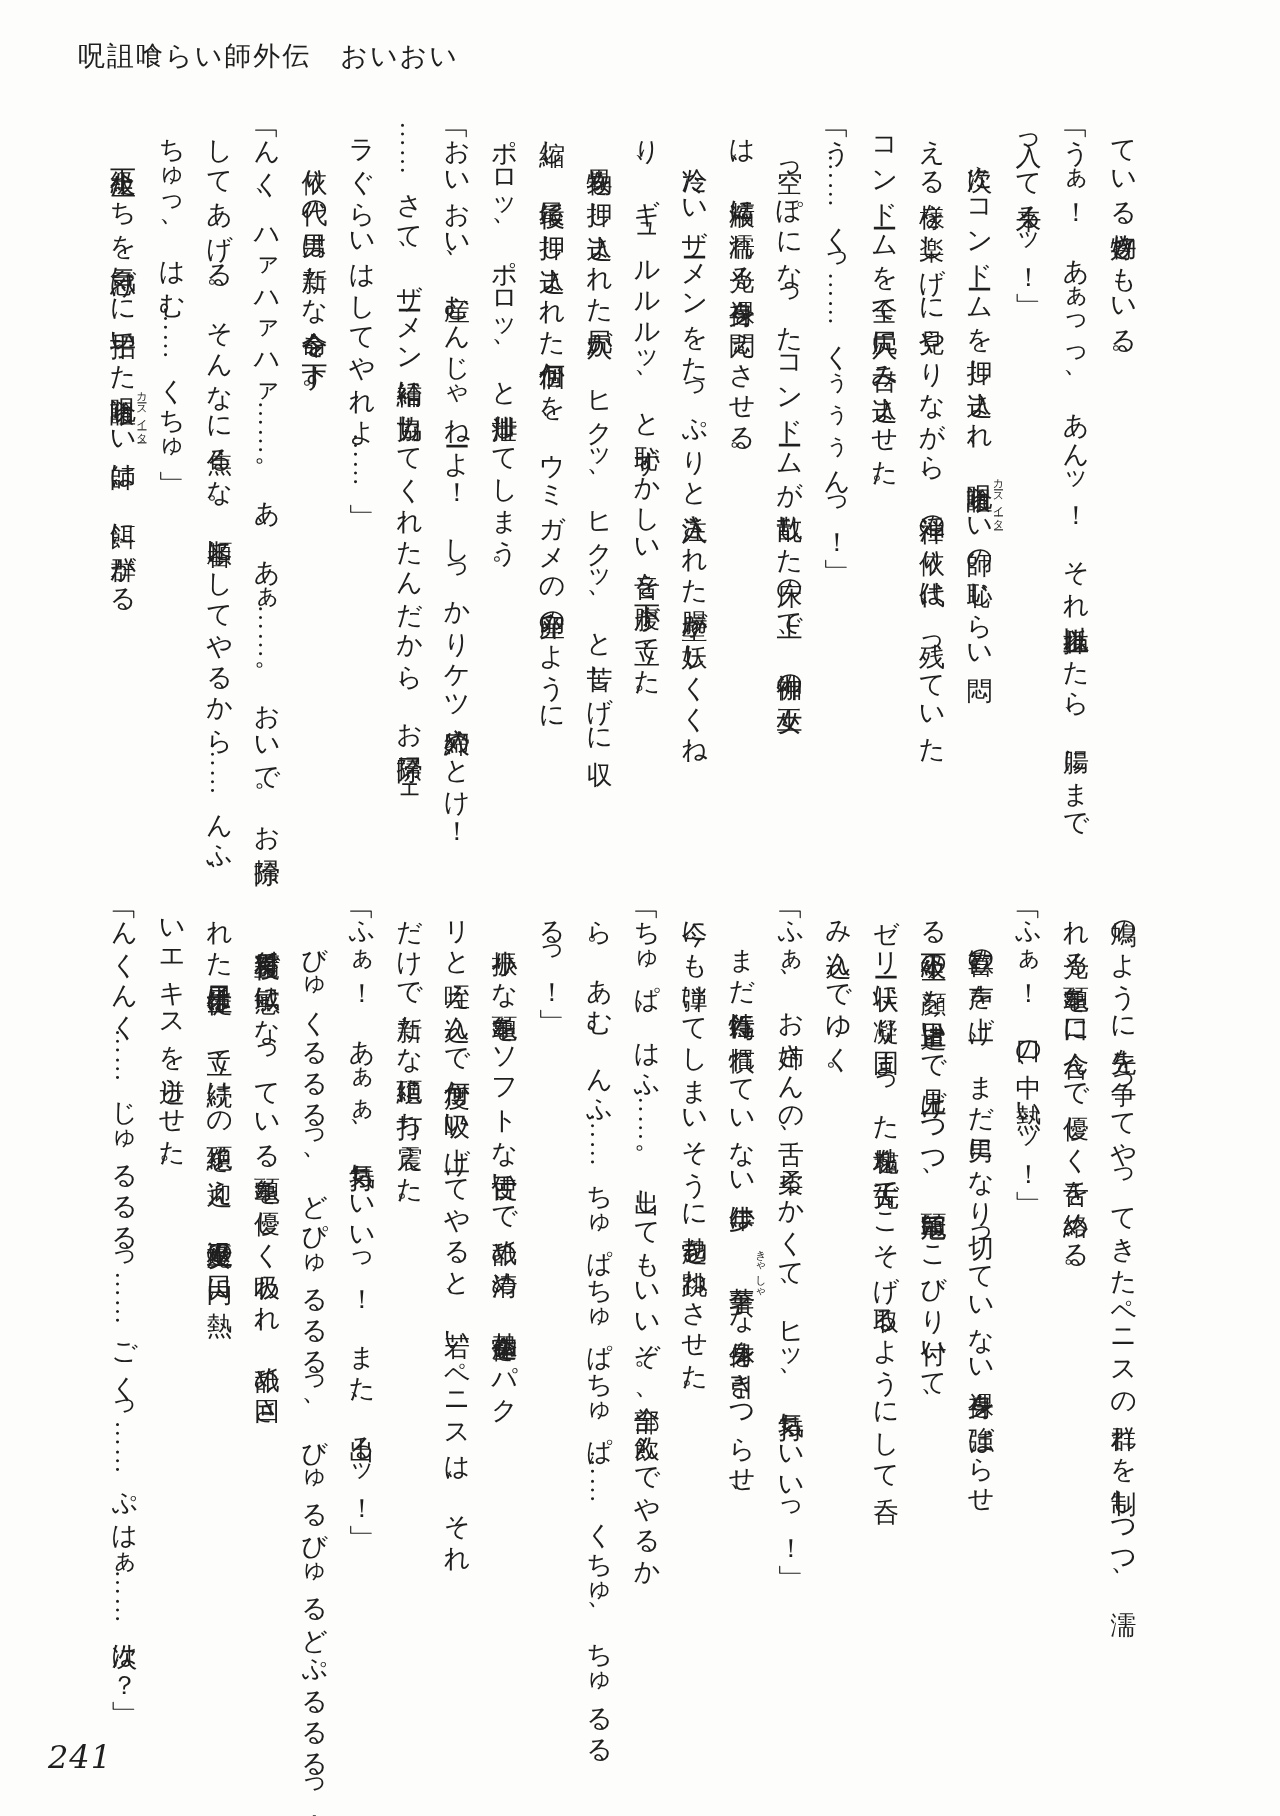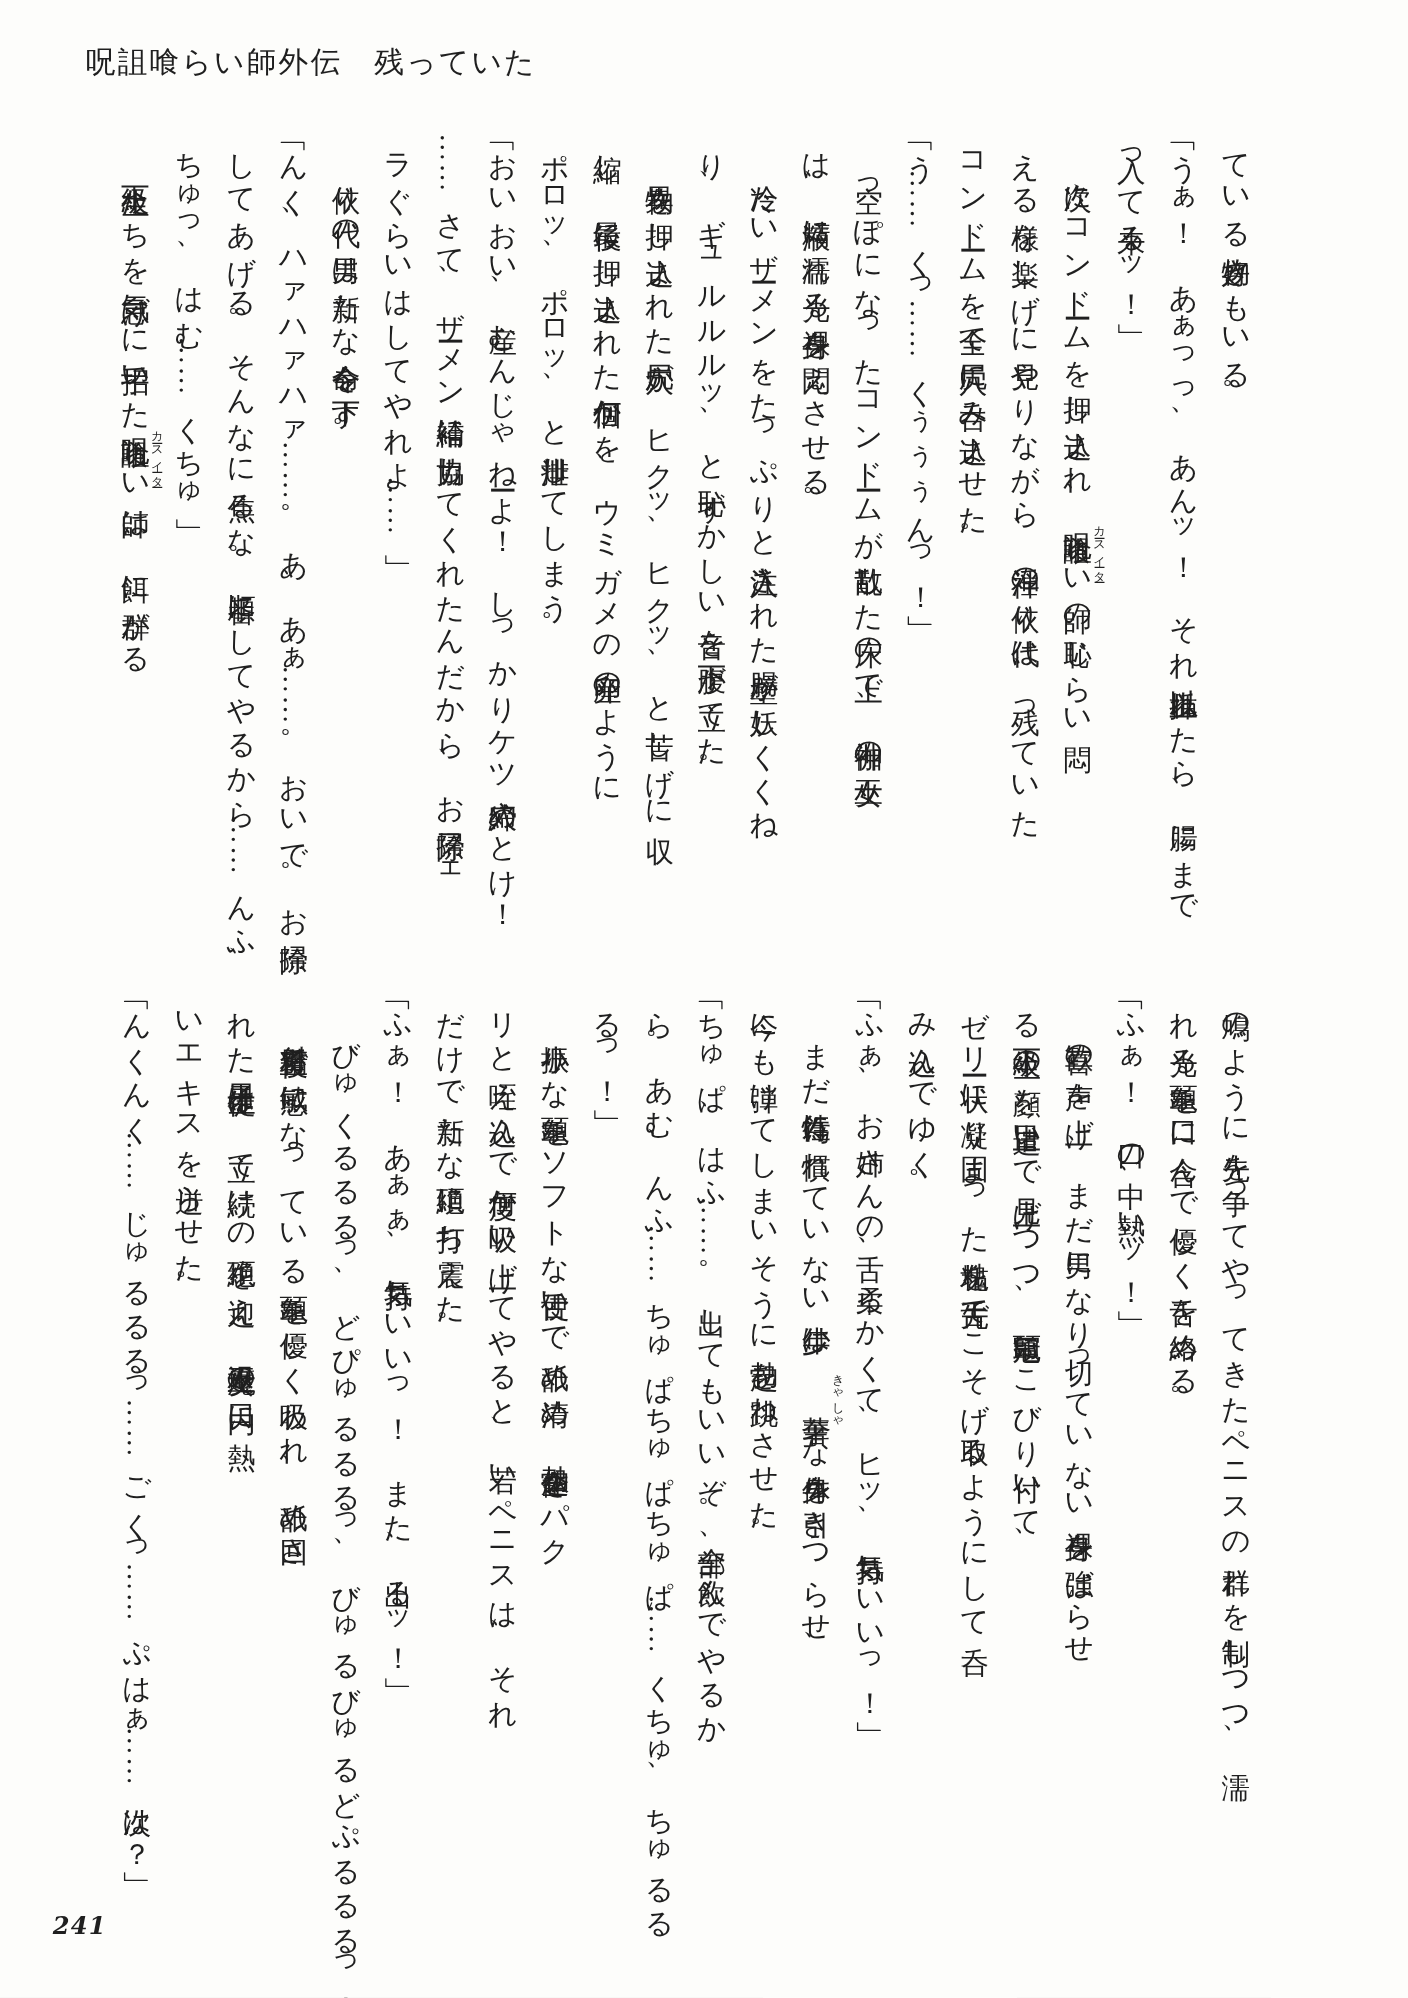--- a/index.html
+++ b/index.html
@@ -36,34 +36,33 @@
   .tline{overflow:visible;}
   ruby{ruby-align:center;}
   rt{
     font-size:11px;
     letter-spacing:0.5px;
     font-family:"Liberation Serif","DejaVu Serif",serif;
   }
   .folio{
     position:absolute;
     left:48px;top:1738px;
-    font-size:22px;
+    font-size:32px;
     font-style:italic;
     font-family:"DejaVu Serif","Liberation Serif",serif;
     letter-spacing:1px;
-    font-weight:bold;
   }
 </style>
 </head>
 <body>
 
 <div class="page" style="--paper: #fdfdfb; --ink: #1f1f1f;">
 
   <header class="running-head">
-    <span>呪詛喰らい師外伝　残っていた</span>
+    <span>呪詛喰らい師外伝　おいおい</span>
   </header>
 
   <section class="text-band band-upper">
       <div class="tline">ている物好きもいる。</div>
       <div class="tline">「うぁ！　あぁっっ、あんッ！　それ以上挿れたら、腸にまで</div>
       <div class="tline">入って来るッ！」</div>
       <div class="tline">　次々にコンドームを押し込まれ、<ruby>呪詛喰らい師<rt>カースイーター</rt></ruby>の恥じらい悶</div>
       <div class="tline">える様を楽しげに見やりながら、淫神の依り代は、残っていた</div>
       <div class="tline">コンドームを全て尻穴に呑み込ませた。</div>
       <div class="tline">「う……くっ……くぅぅぅんっ！」</div>

